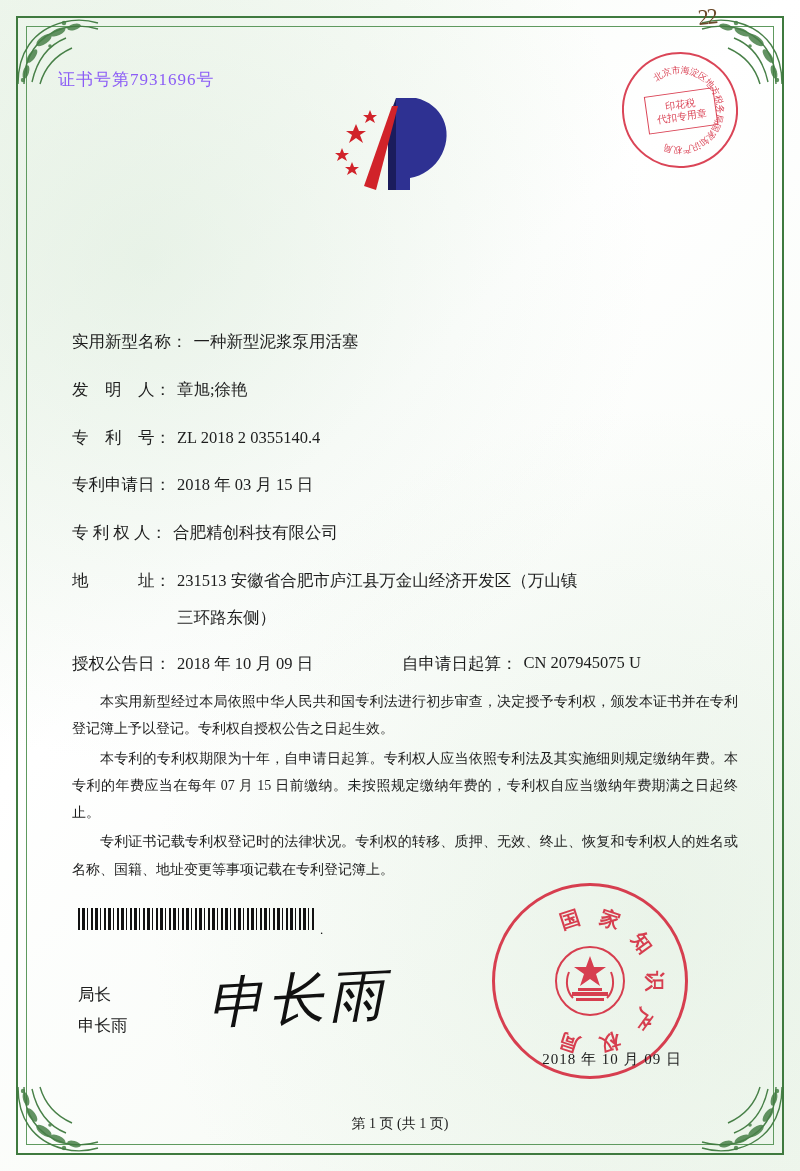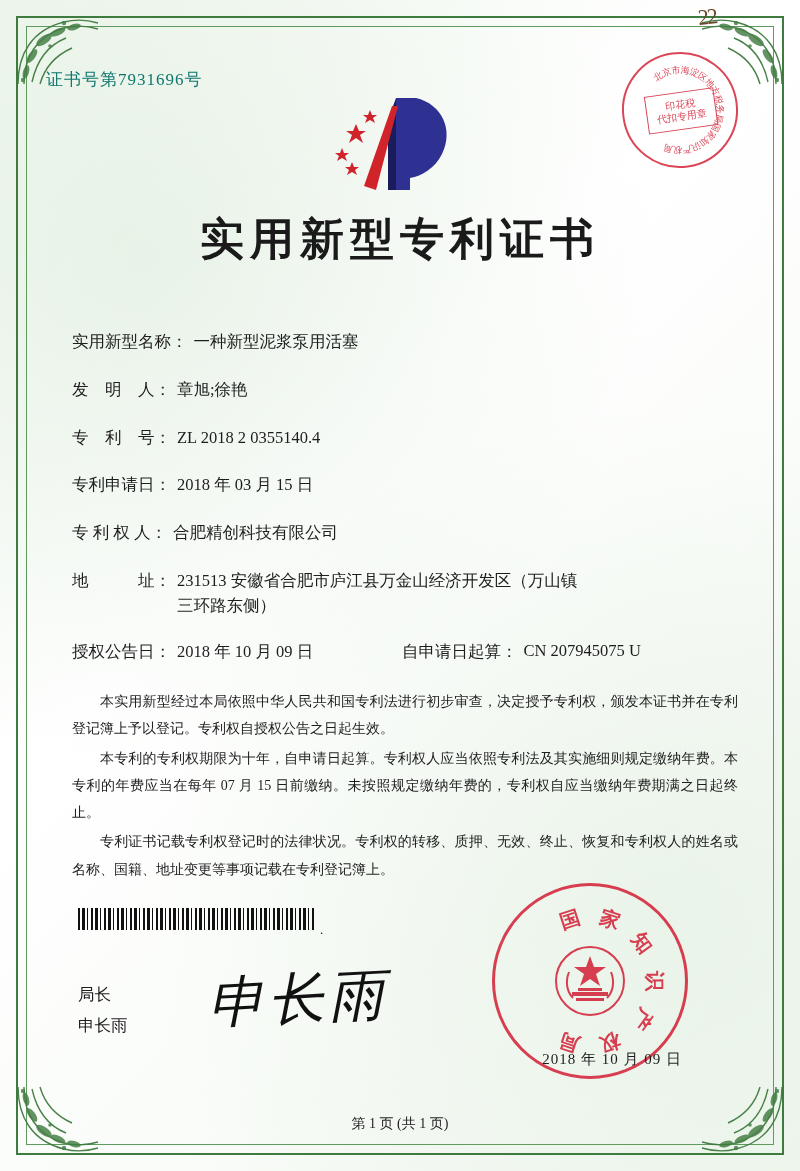--- a/index.html
+++ b/index.html
@@ -59,24 +59,24 @@
     top: 4px;
     font-family: "Liberation Serif", serif;
     font-size: 22px;
     color: #6b4a2a;
     transform: rotate(-6deg);
     letter-spacing: -2px;
   }
 
   .cert-no {
     position: absolute;
-    left: 46px;
+    left: 58px;
     top: 68px;
     font-size: 17px;
-    color: #0f766e;
+    color: #8b5cf6;
     letter-spacing: 1px;
   }
 
   
   .logo {
     position: absolute;
     left: 330px;
     top: 90px;
     width: 140px;
     height: 110px;
@@ -153,20 +153,21 @@
     white-space: pre;
     flex: 0 0 auto;
   }
   .field-value {
     flex: 1 1 auto;
     padding-left: 6px;
   }
   .field-value .second-line {
     display: block;
     padding-left: 0;
+    margin-top: 12px;
   }
   .two-col {
     display: flex;
     margin-bottom: 28px;
   }
   .two-col .col-left { width: 330px; display: flex; }
   .two-col .col-right { flex: 1; display: flex; }
 
   .body-text {
     position: absolute;
@@ -409,21 +410,20 @@
         <span style="transform: rotate(177.941deg) translate(-50%, -46px);">产</span>
         <span style="transform: rotate(191.471deg) translate(-50%, -46px);">权</span>
         <span style="transform: rotate(205deg) translate(-50%, -46px);">局</span>
       </div>
     <div class="inner-box">
       <div>印花税</div>
       <div>代扣专用章</div>
     </div>
   </div>
 
-  <div class="title">实用新型专利证书</div>
 
   <div class="fields">
     <div class="field-row">
       <span class="field-label">实用新型名称：</span>
       <span class="field-value">一种新型泥浆泵用活塞</span>
     </div>
     <div class="field-row">
       <span class="field-label">发　明　人：</span>
       <span class="field-value">章旭;徐艳</span>
     </div>

